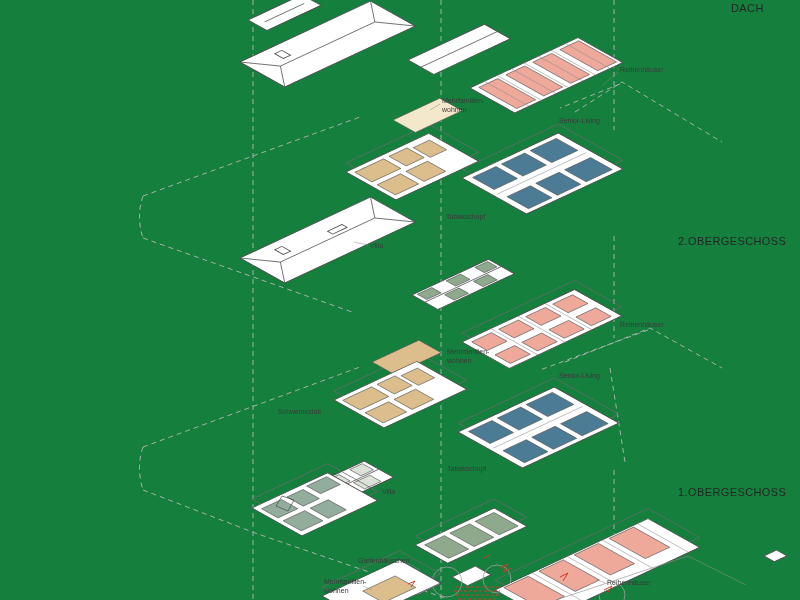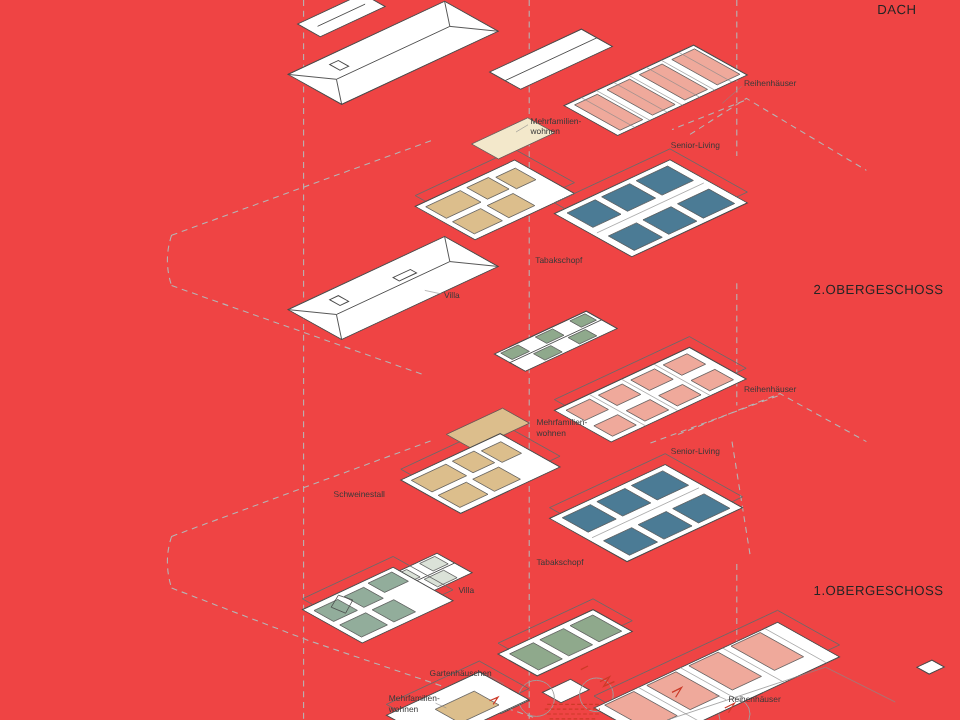--- a/index.html
+++ b/index.html
@@ -1,16 +1,16 @@
 <!DOCTYPE html>
 <html><head>
 <meta charset="utf-8">
 <style>
   html,body{margin:0;padding:0;background:#ffffff;}
-  .canvas{position:relative;width:800px;height:600px;background:#ef4444;overflow:hidden;
+  .canvas{position:relative;width:800px;height:600px;background:#15803d;overflow:hidden;
           font-family:"Liberation Sans", sans-serif;}
   svg{display:block;}
   svg text{font-family:"Liberation Sans", sans-serif;fill:#3a3a3a;}
   .lvl{font-size:11px;fill:#252525;letter-spacing:.4px;}
   .lbl{font-size:7px;fill:#3a3a3a;}
   .slab{fill:#ffffff;stroke:#4a4a4a;stroke-width:1;}
   .room{stroke:#555555;stroke-width:.6;}
   .ln{fill:none;stroke:#4a4a4a;stroke-width:.7;}
   .thin{fill:none;stroke:#8a8a8a;stroke-width:.5;}
   .lift{fill:none;stroke:#6a6a6a;stroke-width:.7;}

